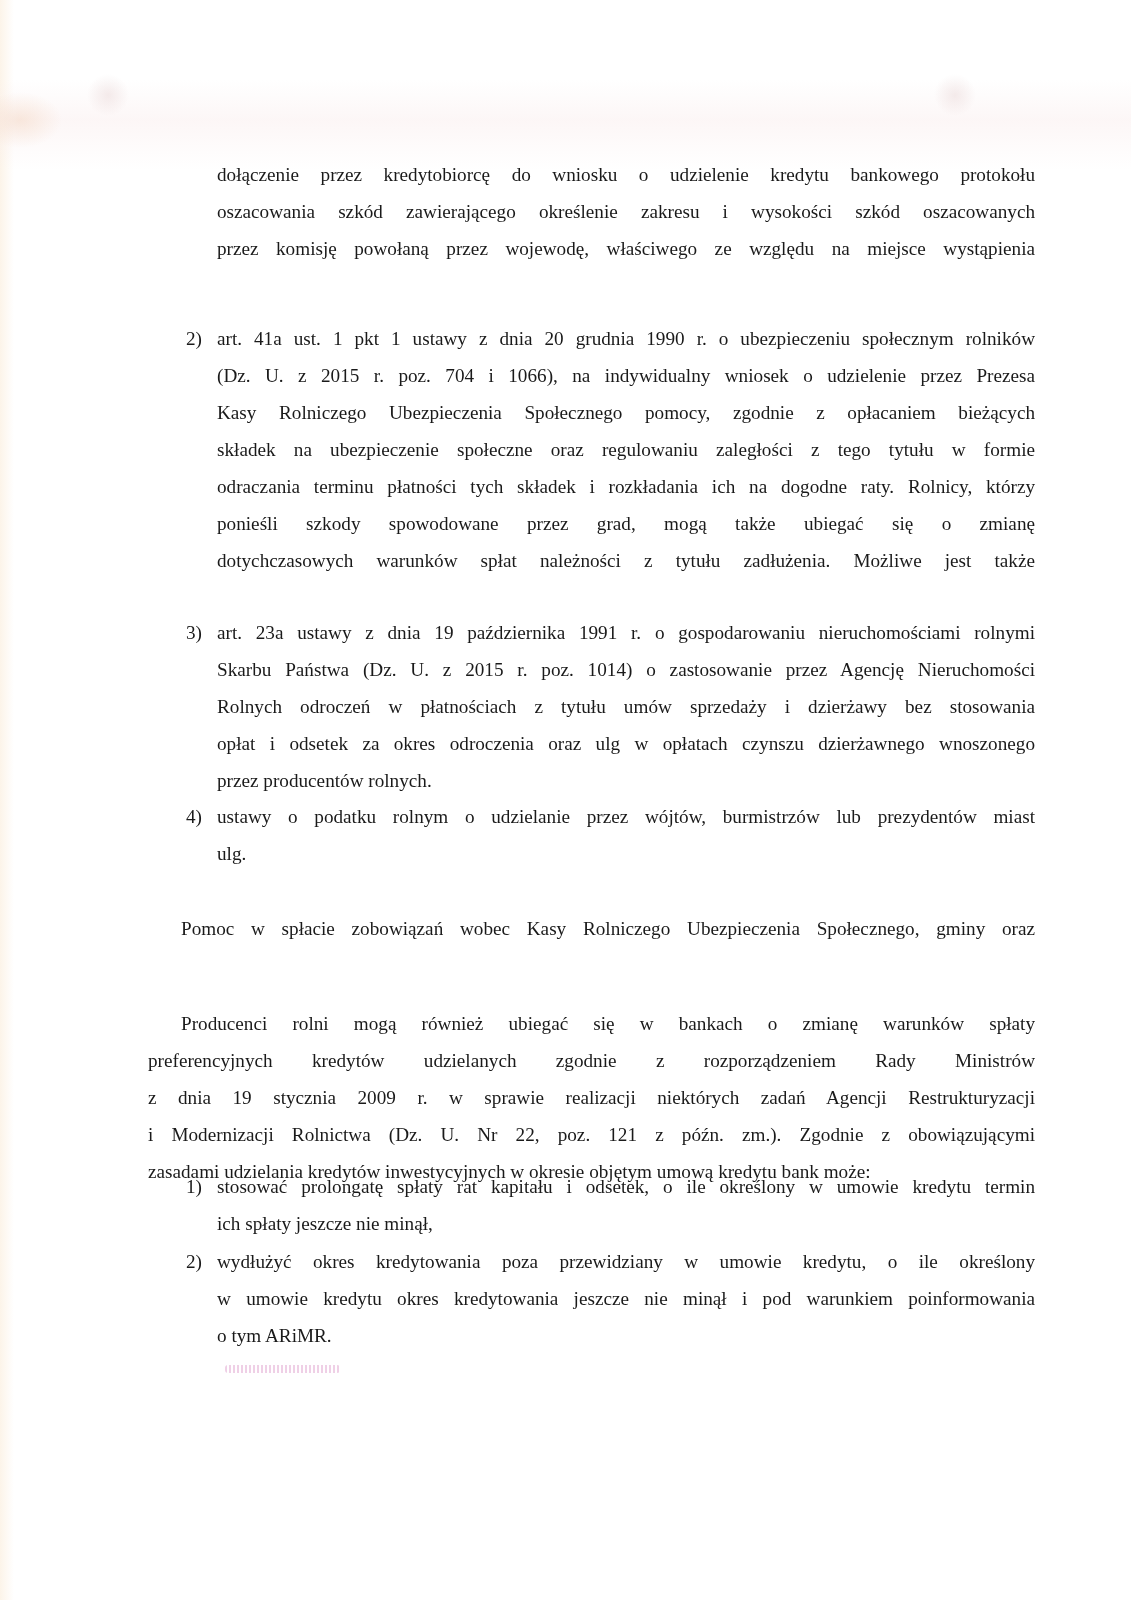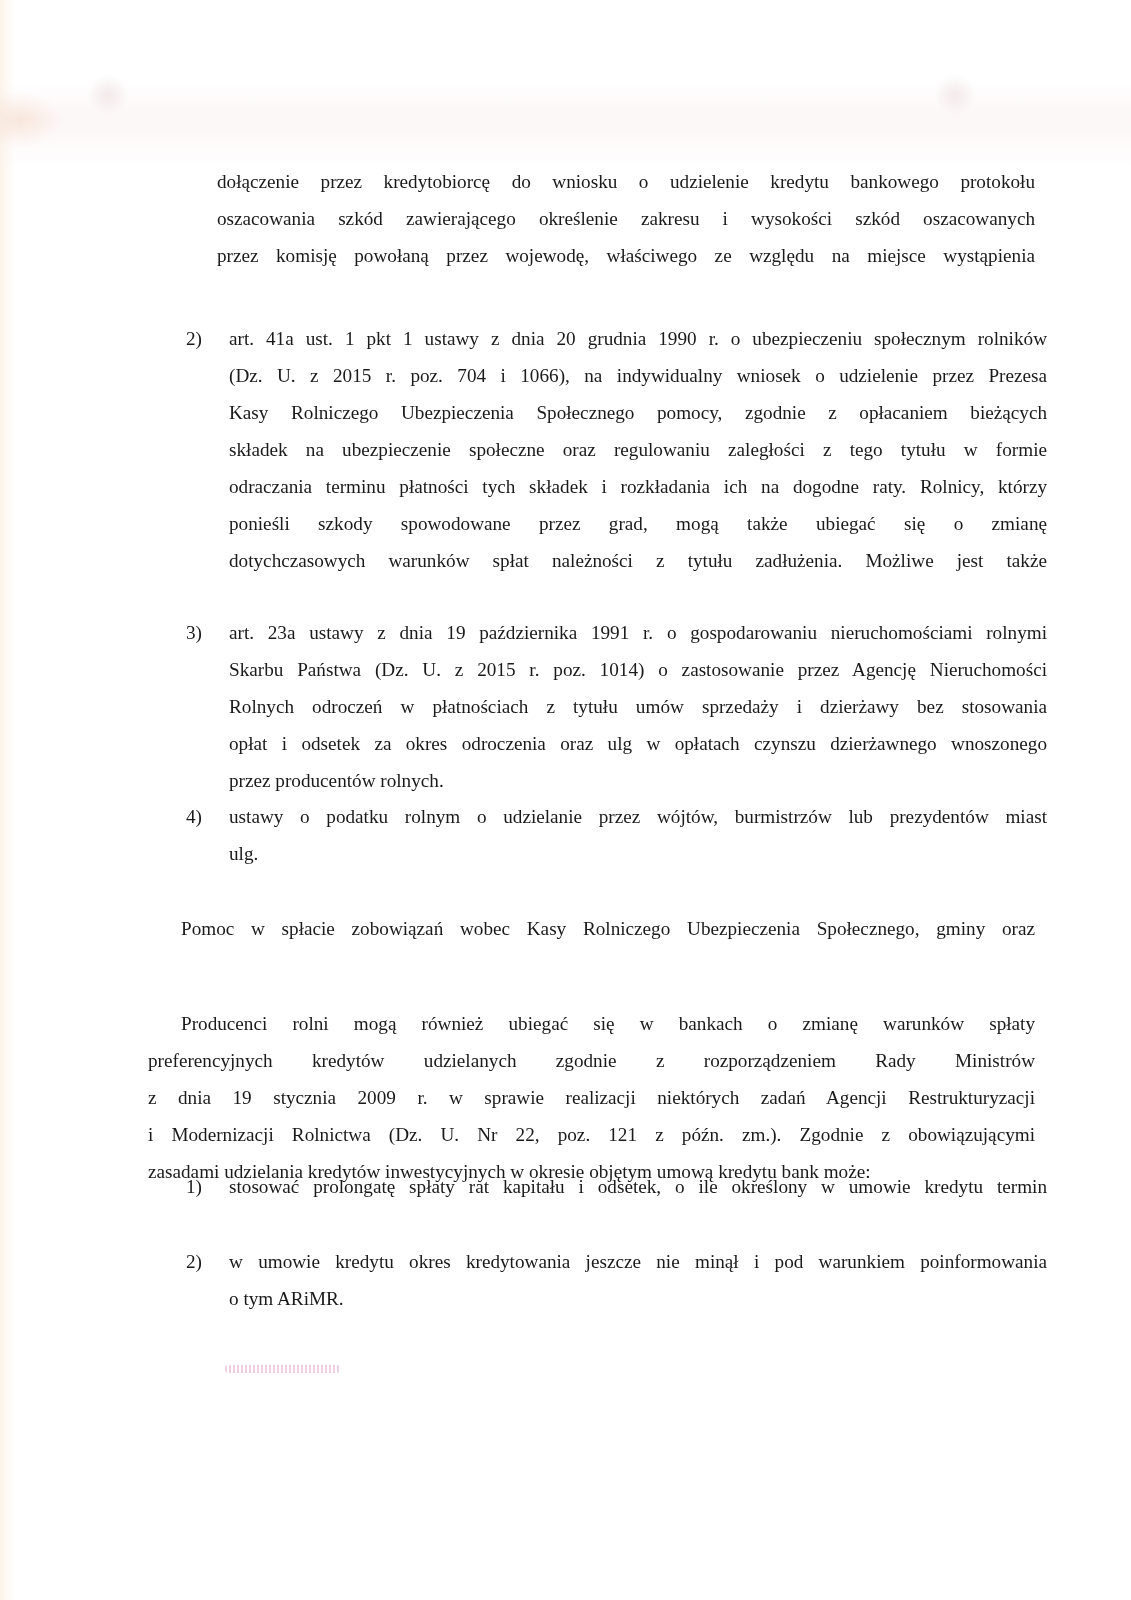--- a/index.html
+++ b/index.html
@@ -57,41 +57,41 @@
       font-size: 19.2px;
       line-height: 37px;
     }
     .item-num {
       position: absolute;
       left: 0;
       top: 0;
     }
     .item-text {
       position: absolute;
-      left: 43px;
+      left: 31px;
       top: 0;
     }
     .stray-mark {
       position: absolute;
       left: 225px;
       top: 1365px;
       width: 115px;
       height: 8px;
       background: repeating-linear-gradient(90deg, rgba(220,150,200,0.45) 0 2px, rgba(255,255,255,0) 2px 4px);
       border-radius: 3px;
     }
   </style>
 </head>
 <body>
 
 <div class="scan-shade"></div>
 
 <div class="page">
 
-  <div class="block" style="left:217px; top:163px; width:818px;">
+  <div class="block" style="left:217px; top:156px; width:818px;">
     <span class="line justify">dołączenie przez kredytobiorcę do wniosku o udzielenie kredytu bankowego protokołu</span>
     <span class="line justify">oszacowania szkód zawierającego określenie zakresu i wysokości szkód oszacowanych</span>
     <span class="line justify">przez komisję powołaną przez wojewodę, właściwego ze względu na miejsce wystąpienia</span>
   </div>
 
   <div class="item" style="left:186px; top:320px; width:849px;">
     <span class="item-num">2)</span>
     <div class="item-text" style="width:818px;">
       <span class="line justify">art. 41a ust. 1 pkt 1 ustawy z dnia 20 grudnia 1990 r. o ubezpieczeniu społecznym rolników</span>
       <span class="line justify">(Dz. U. z 2015 r. poz. 704 i 1066), na indywidualny wniosek o udzielenie przez Prezesa</span>
@@ -131,25 +131,27 @@
     <span class="line justify">preferencyjnych kredytów udzielanych zgodnie z rozporządzeniem Rady Ministrów</span>
     <span class="line justify">z dnia 19 stycznia 2009 r. w sprawie realizacji niektórych zadań Agencji Restrukturyzacji</span>
     <span class="line justify">i Modernizacji Rolnictwa (Dz. U. Nr 22, poz. 121 z późn. zm.). Zgodnie z obowiązującymi</span>
     <span class="line">zasadami udzielania kredytów inwestycyjnych w okresie objętym umową kredytu bank może:</span>
   </div>
 
   <div class="item" style="left:186px; top:1168px; width:849px;">
     <span class="item-num">1)</span>
     <div class="item-text" style="width:818px;font-family:Liberation Serif, serif;">
       <span class="line justify">stosować prolongatę spłaty rat kapitału i odsetek, o ile określony w umowie kredytu termin</span>
+      <span class="line">ich spłaty jeszcze nie minął,</span>
     </div>
   </div>
 
   <div class="item" style="left:186px; top:1243px; width:849px;">
     <span class="item-num">2)</span>
     <div class="item-text" style="width:818px;">
+      <span class="line justify">wydłużyć okres kredytowania poza przewidziany w umowie kredytu, o ile określony</span>
       <span class="line justify">w umowie kredytu okres kredytowania jeszcze nie minął i pod warunkiem poinformowania</span>
       <span class="line">o tym ARiMR.</span>
     </div>
   </div>
 
   <div class="stray-mark"></div>
 </div>
 
 </body></html>

